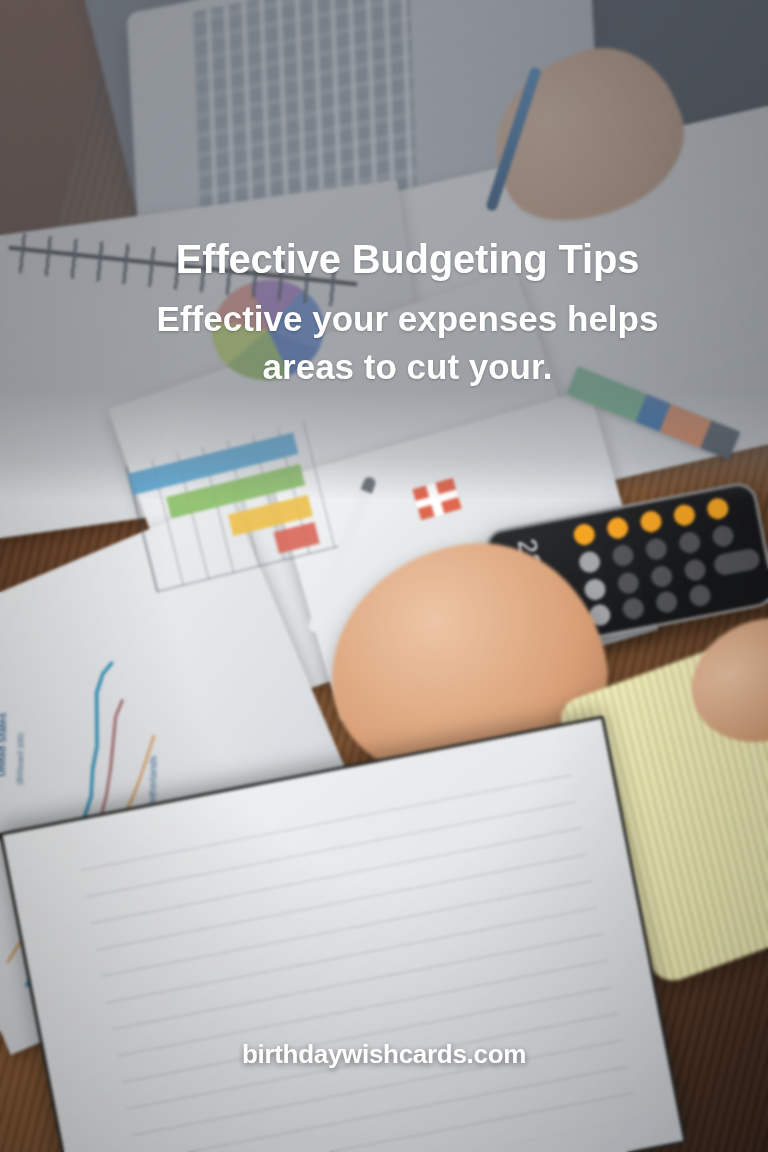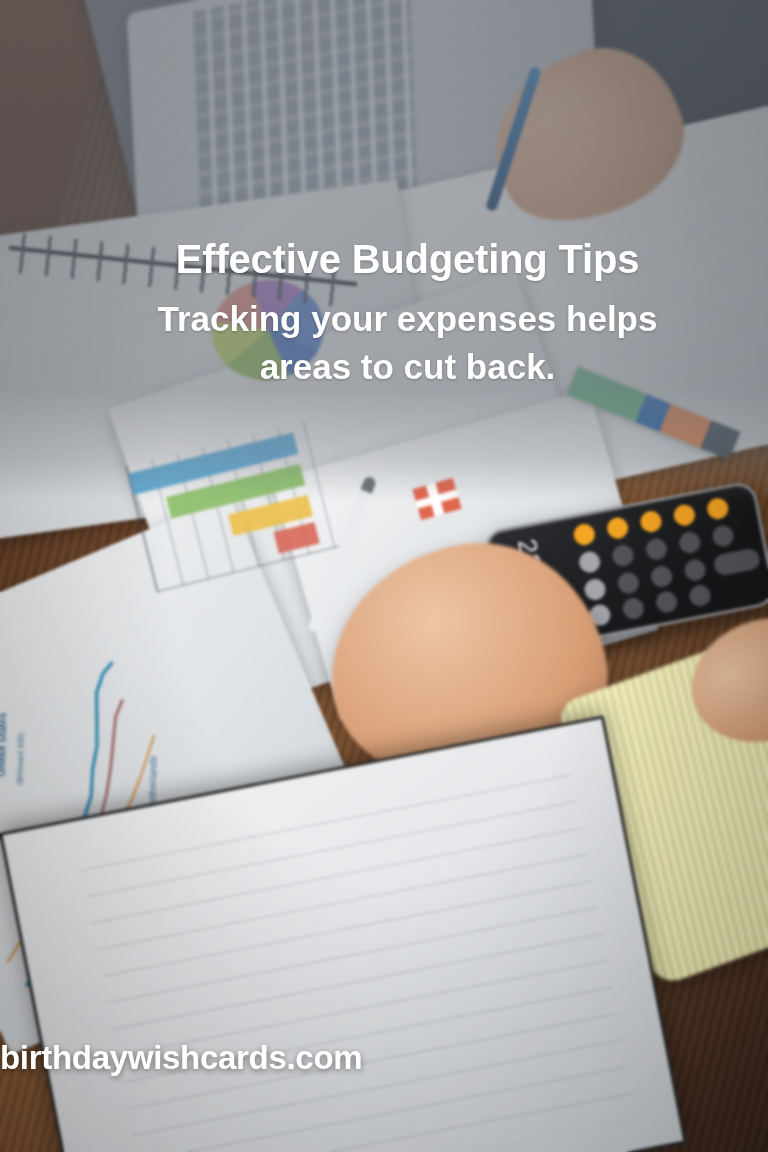--- a/index.html
+++ b/index.html
@@ -400,21 +400,22 @@
     font-weight: bold;
     color: #ffffff;
     line-height: 1.32;
     text-shadow: 0 1px 3px rgba(0,0,0,.25);
     font-family: "Liberation Sans", sans-serif;
   }
   .footer {
     position: absolute;
     left: 0; right: 0;
     top: 1039px;
-    font-size: 33px;
+    text-align: center;
+    font-size: 26px;
     font-weight: bold;
     color: #ffffff;
     letter-spacing: -0.3px;
     text-shadow: 0 2px 6px rgba(0,0,0,.45);
     font-family: "Liberation Sans", sans-serif;
   }
 </style>
 </head>
 <body>
 
@@ -519,19 +520,19 @@
     <div class="spiral"></div>
 
     <div class="blur-veil"></div>
     <div class="vignette"></div>
   </div>
 
   <div class="scrim"></div>
 
   <div class="text-block">
     <h1 class="headline">Effective Budgeting Tips</h1>
-    <p class="subline">Tracking your expenses helps</p>
-    <p class="subline" style="margin-top:2px">areas to cut back.</p>
+    <p class="subline">Effective your expenses helps</p>
+    <p class="subline" style="margin-top:2px">areas to cut your.</p>
   </div>
 
   <div class="footer">birthdaywishcards.com</div>
 
 </div>
 
 </body></html>

